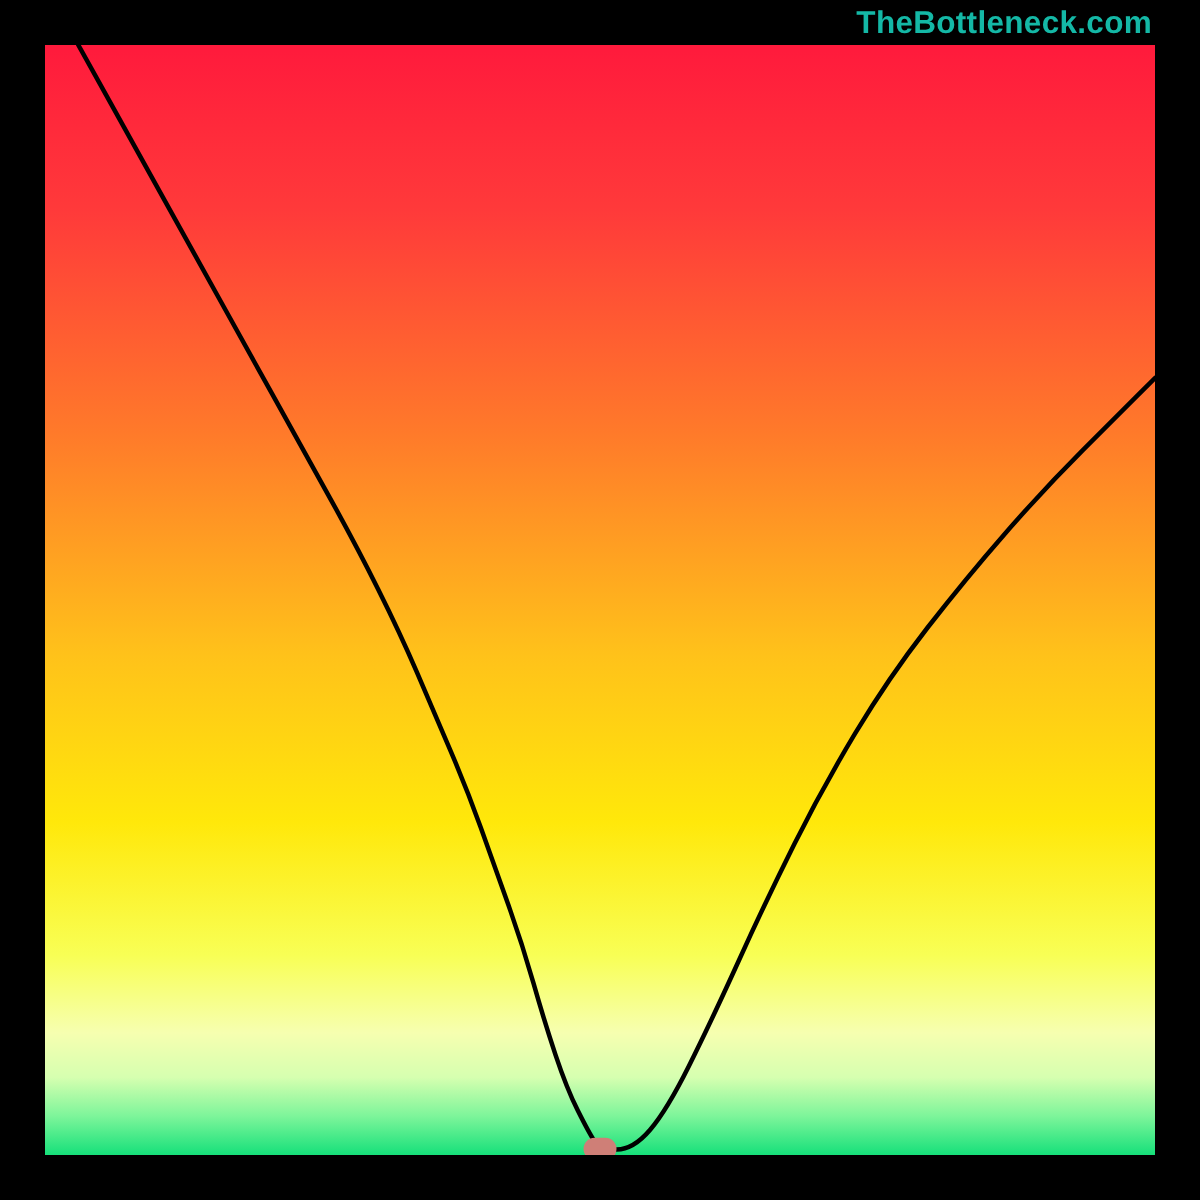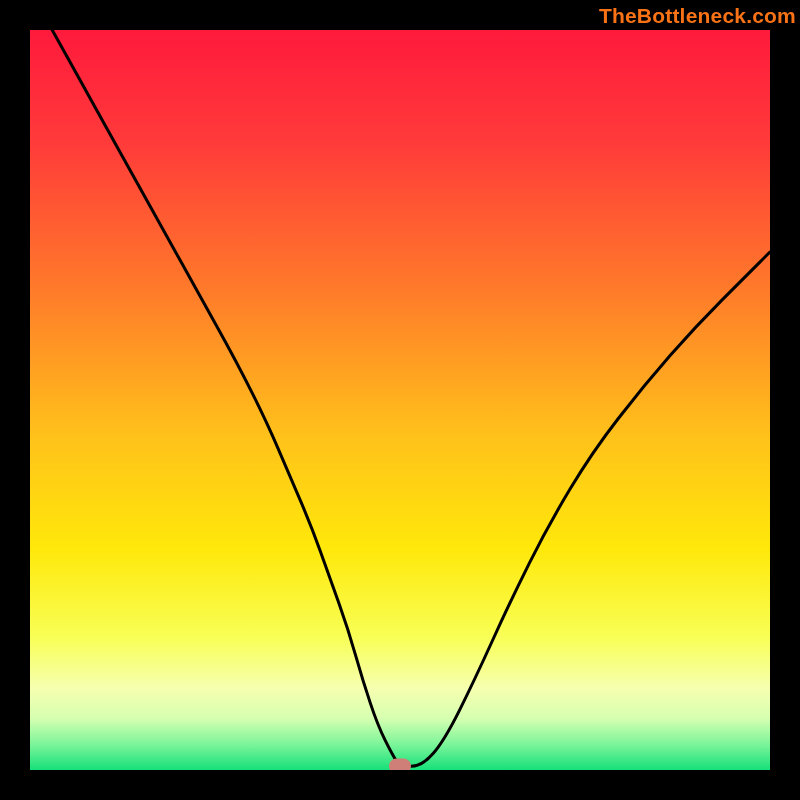--- a/index.html
+++ b/index.html
@@ -43,25 +43,25 @@
   .marker {
     position: absolute;
     width: 22px;
     height: 15px;
     border-radius: 9px;
     transform: translate(-50%, -50%);
   }
   .attribution {
     position: absolute;
     top: 4px;
-    right: 4px;
+    right: 32px;
     font-family: Arial, Helvetica, sans-serif;
     font-size: 21px;
     font-weight: 600;
-    color: #f97316;
+    color: #14b8a6;
     letter-spacing: 0.2px;
   }
 </style>
 </head>
 <body>
 
 <div class="frame">
   <div class="plot">
     <svg class="gradient" viewBox="0 0 740 740" preserveAspectRatio="none">
       <defs>

